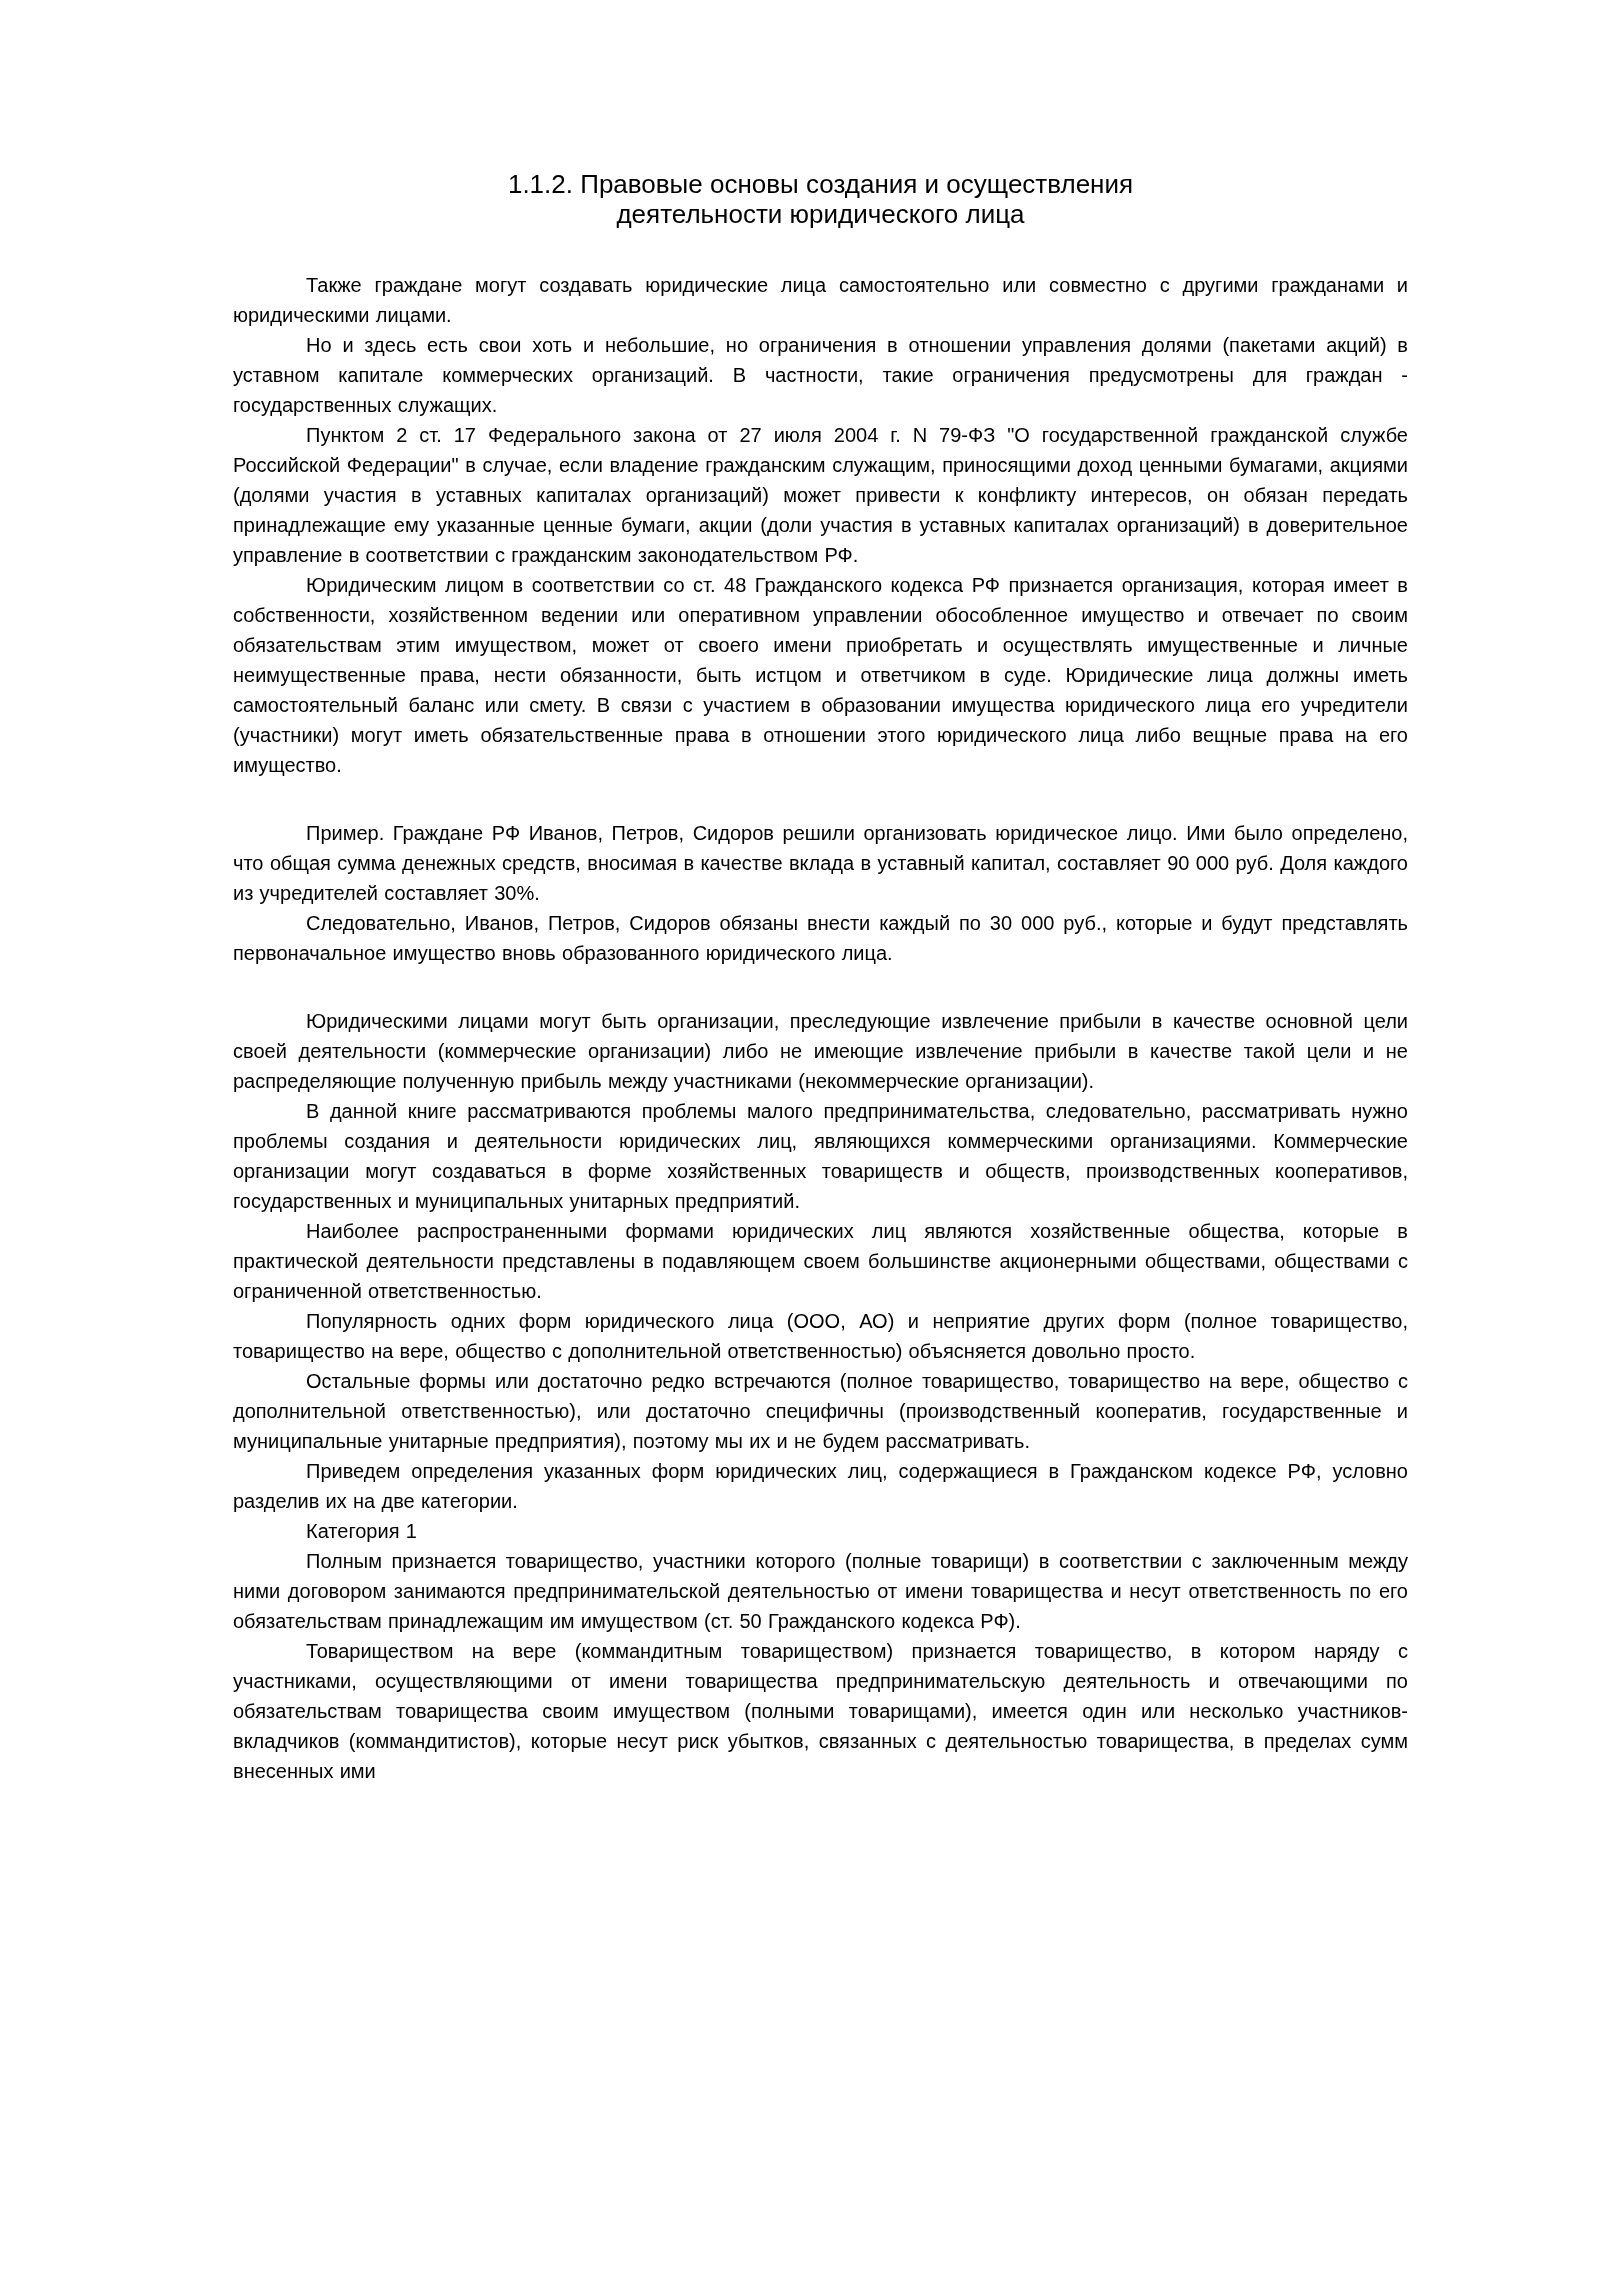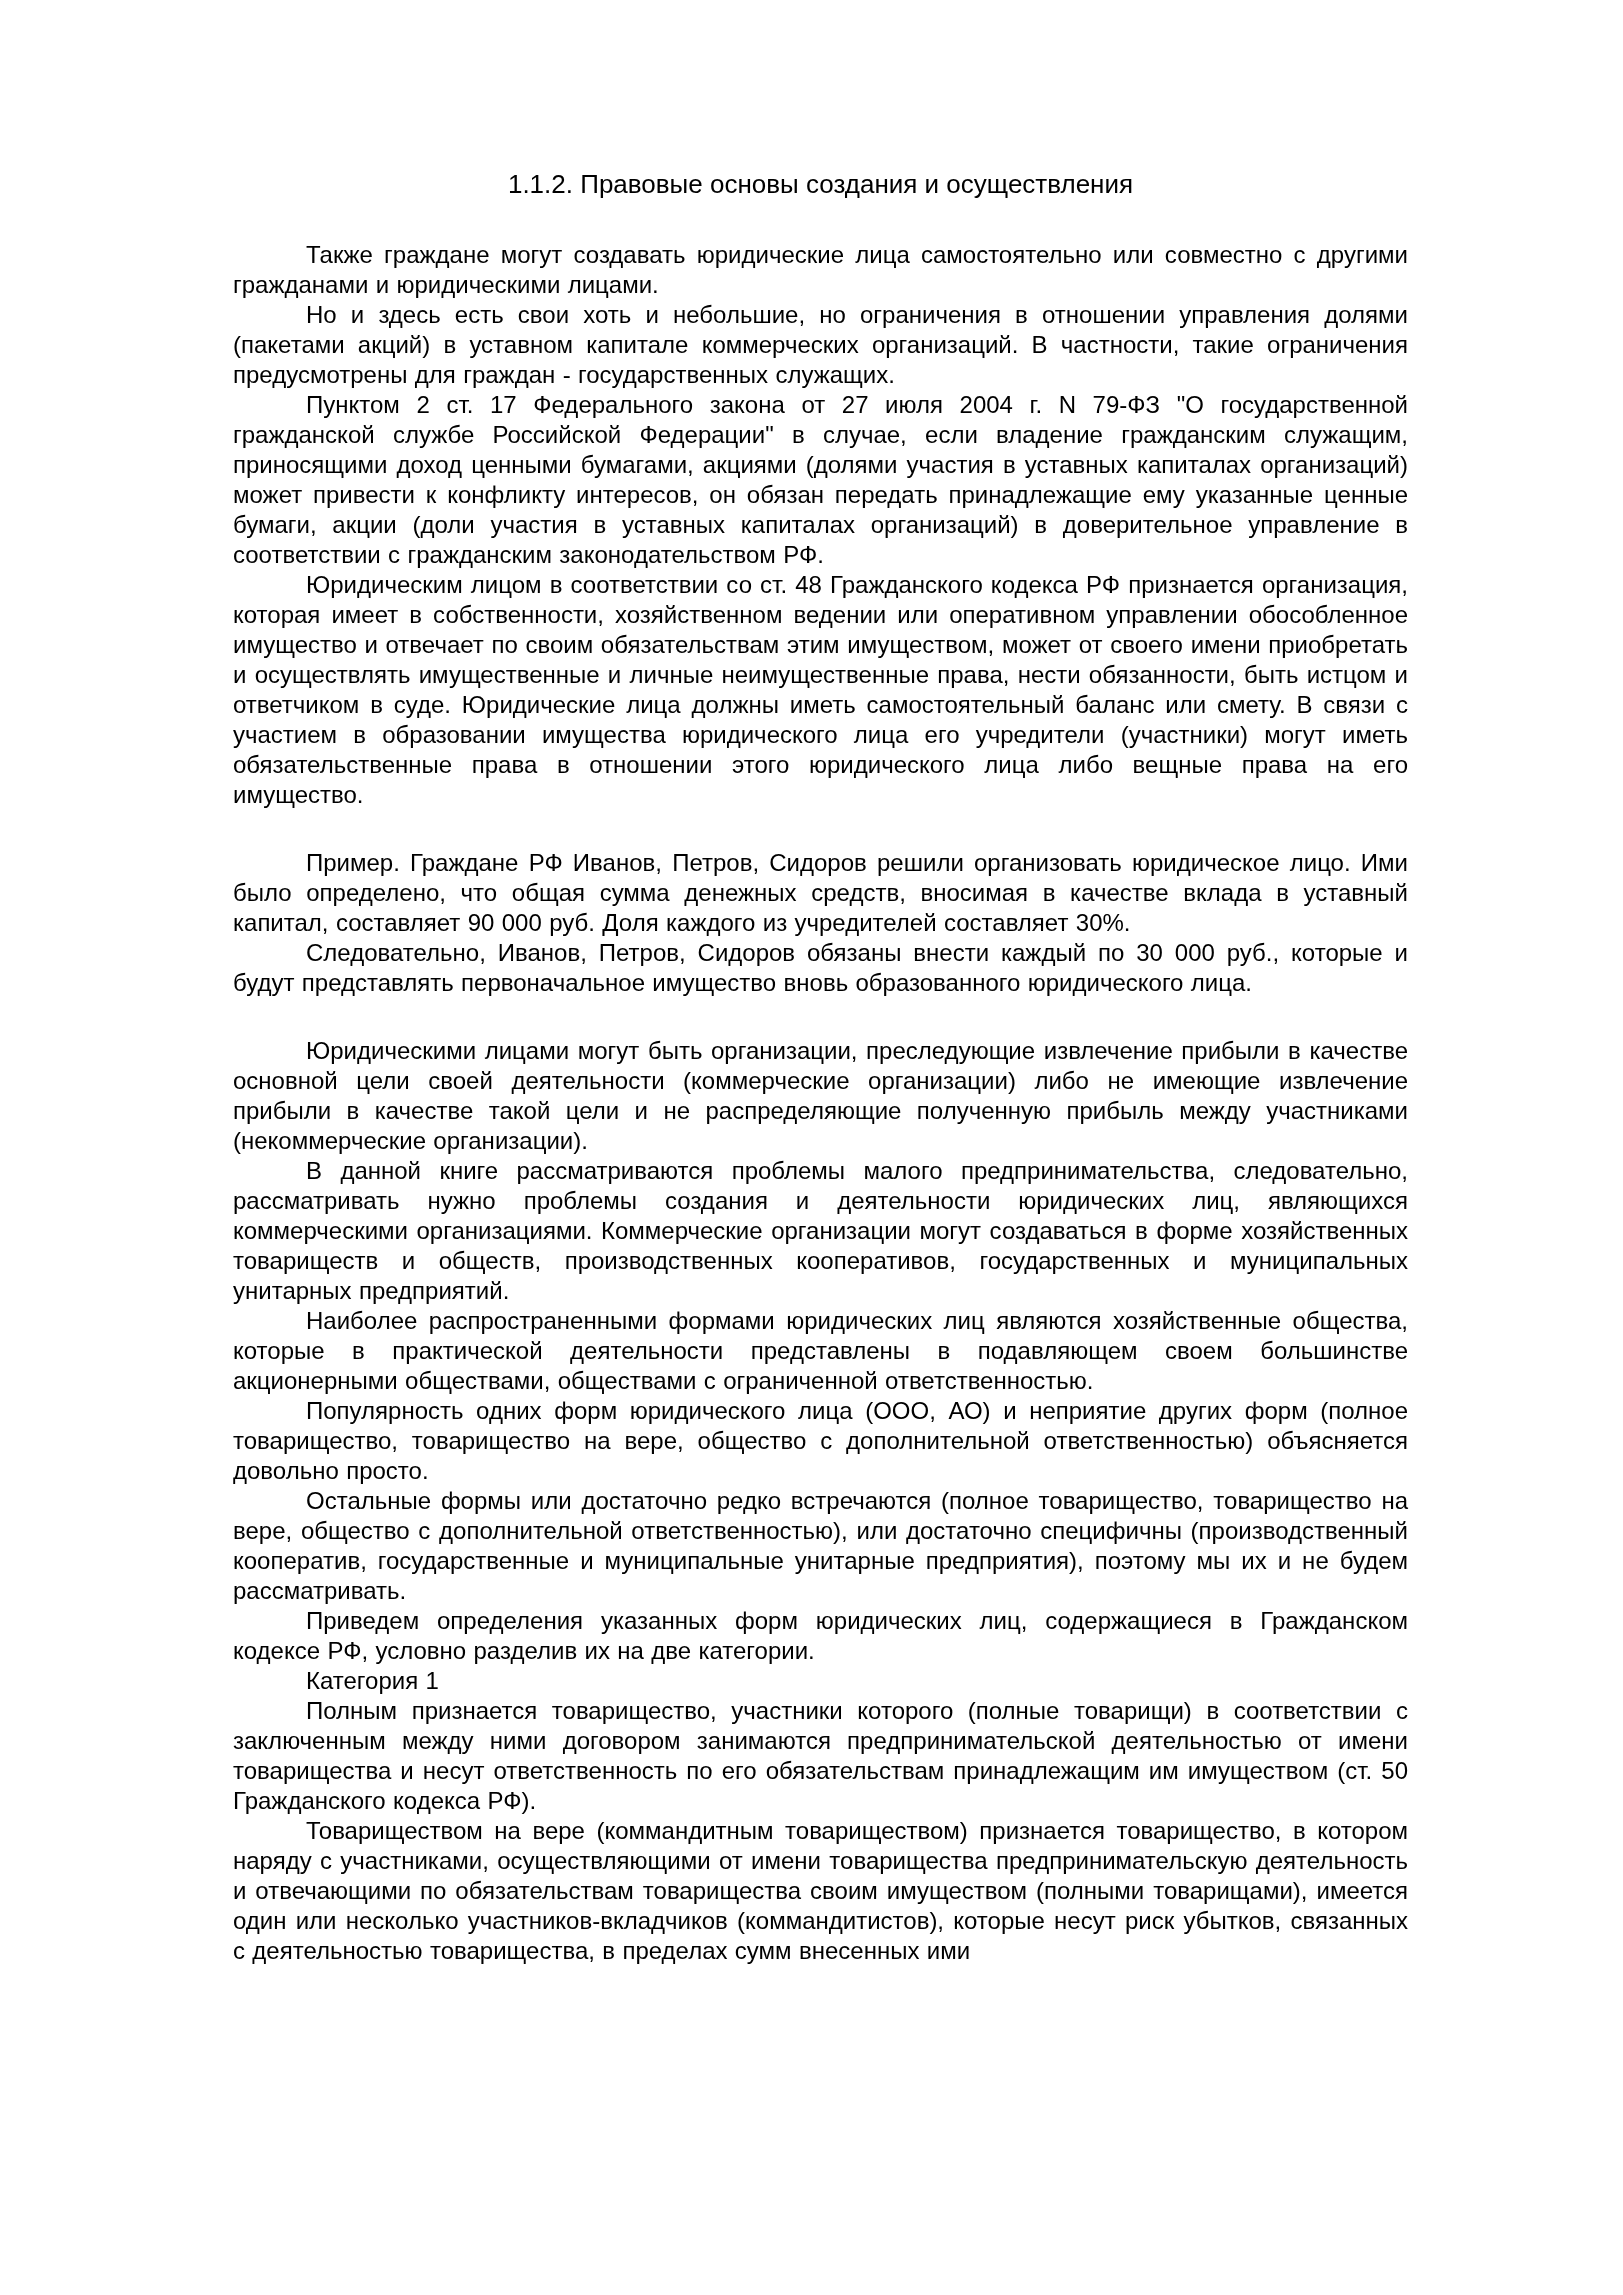--- a/index.html
+++ b/index.html
@@ -23,37 +23,38 @@
   }
   .doc-title {
     text-align: center;
     font-size: 26px;
     line-height: 30px;
     margin: 0 0 41px 0;
     font-weight: normal;
   }
   .para {
     margin: 0;
-    font-size: 24px;
+    font-size: 20px;
     line-height: 30px;
     text-align: justify;
     text-indent: 73px;
     word-spacing: 0.7px;
   }
   .gap {
     margin: 0;
     height: 38px;
   }
 </style>
 </head>
 <body>
 
 <div class="page">
   <div class="doc-title">
     <div>1.1.2. Правовые основы создания и осуществления</div>
+    <div>деятельности юридического лица</div>
   </div>
   <div id="doc-body">
       <p class="para">Также граждане могут создавать юридические лица самостоятельно или совместно с другими гражданами и юридическими лицами.</p>
       <p class="para">Но и здесь есть свои хоть и небольшие, но ограничения в отношении управления долями (пакетами акций) в уставном капитале коммерческих организаций. В частности, такие ограничения предусмотрены для граждан - государственных служащих.</p>
       <p class="para">Пунктом 2 ст. 17 Федерального закона от 27 июля 2004 г. N 79-ФЗ "О государственной гражданской службе Российской Федерации" в случае, если владение гражданским служащим, приносящими доход ценными бумагами, акциями (долями участия в уставных капиталах организаций) может привести к конфликту интересов, он обязан передать принадлежащие ему указанные ценные бумаги, акции (доли участия в уставных капиталах организаций) в доверительное управление в соответствии с гражданским законодательством РФ.</p>
       <p class="para">Юридическим лицом в соответствии со ст. 48 Гражданского кодекса РФ признается организация, которая имеет в собственности, хозяйственном ведении или оперативном управлении обособленное имущество и отвечает по своим обязательствам этим имуществом, может от своего имени приобретать и осуществлять имущественные и личные неимущественные права, нести обязанности, быть истцом и ответчиком в суде. Юридические лица должны иметь самостоятельный баланс или смету. В связи с участием в образовании имущества юридического лица его учредители (участники) могут иметь обязательственные права в отношении этого юридического лица либо вещные права на его имущество.</p>
       <p class="gap"></p>
       <p class="para">Пример. Граждане РФ Иванов, Петров, Сидоров решили организовать юридическое лицо. Ими было определено, что общая сумма денежных средств, вносимая в качестве вклада в уставный капитал, составляет 90 000 руб. Доля каждого из учредителей составляет 30%.</p>
       <p class="para">Следовательно, Иванов, Петров, Сидоров обязаны внести каждый по 30 000 руб., которые и будут представлять первоначальное имущество вновь образованного юридического лица.</p>
       <p class="gap"></p>

